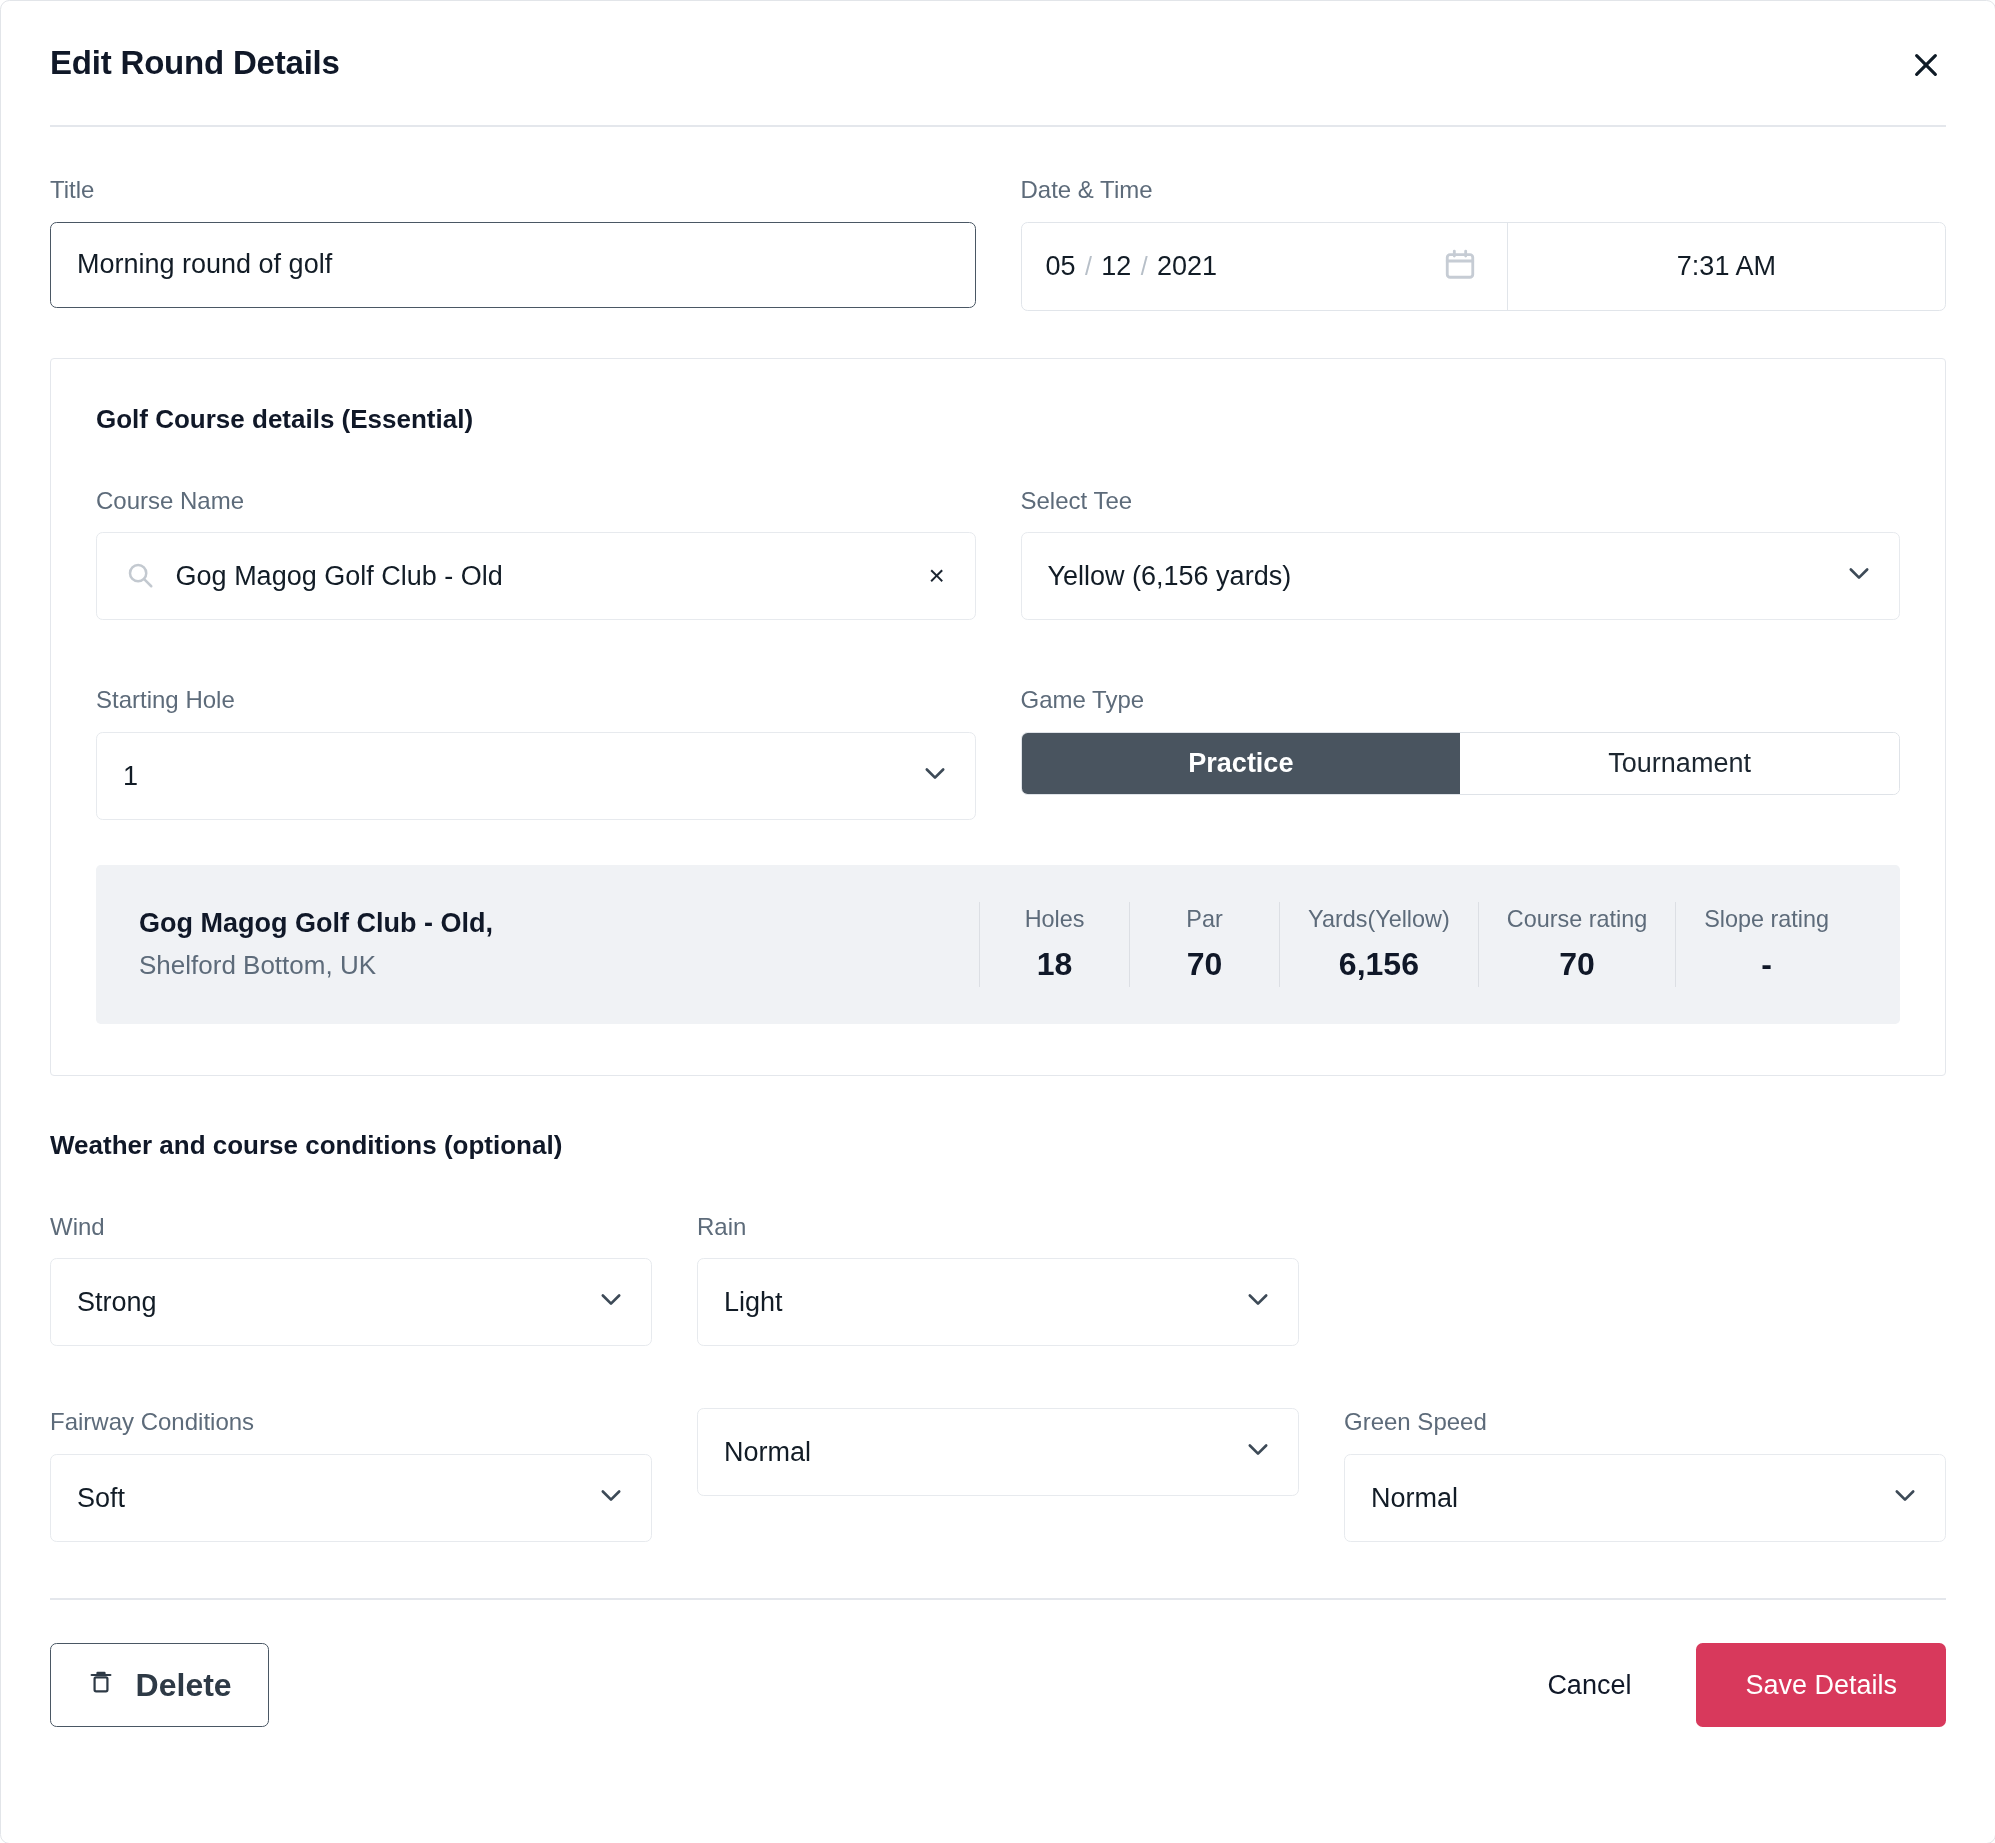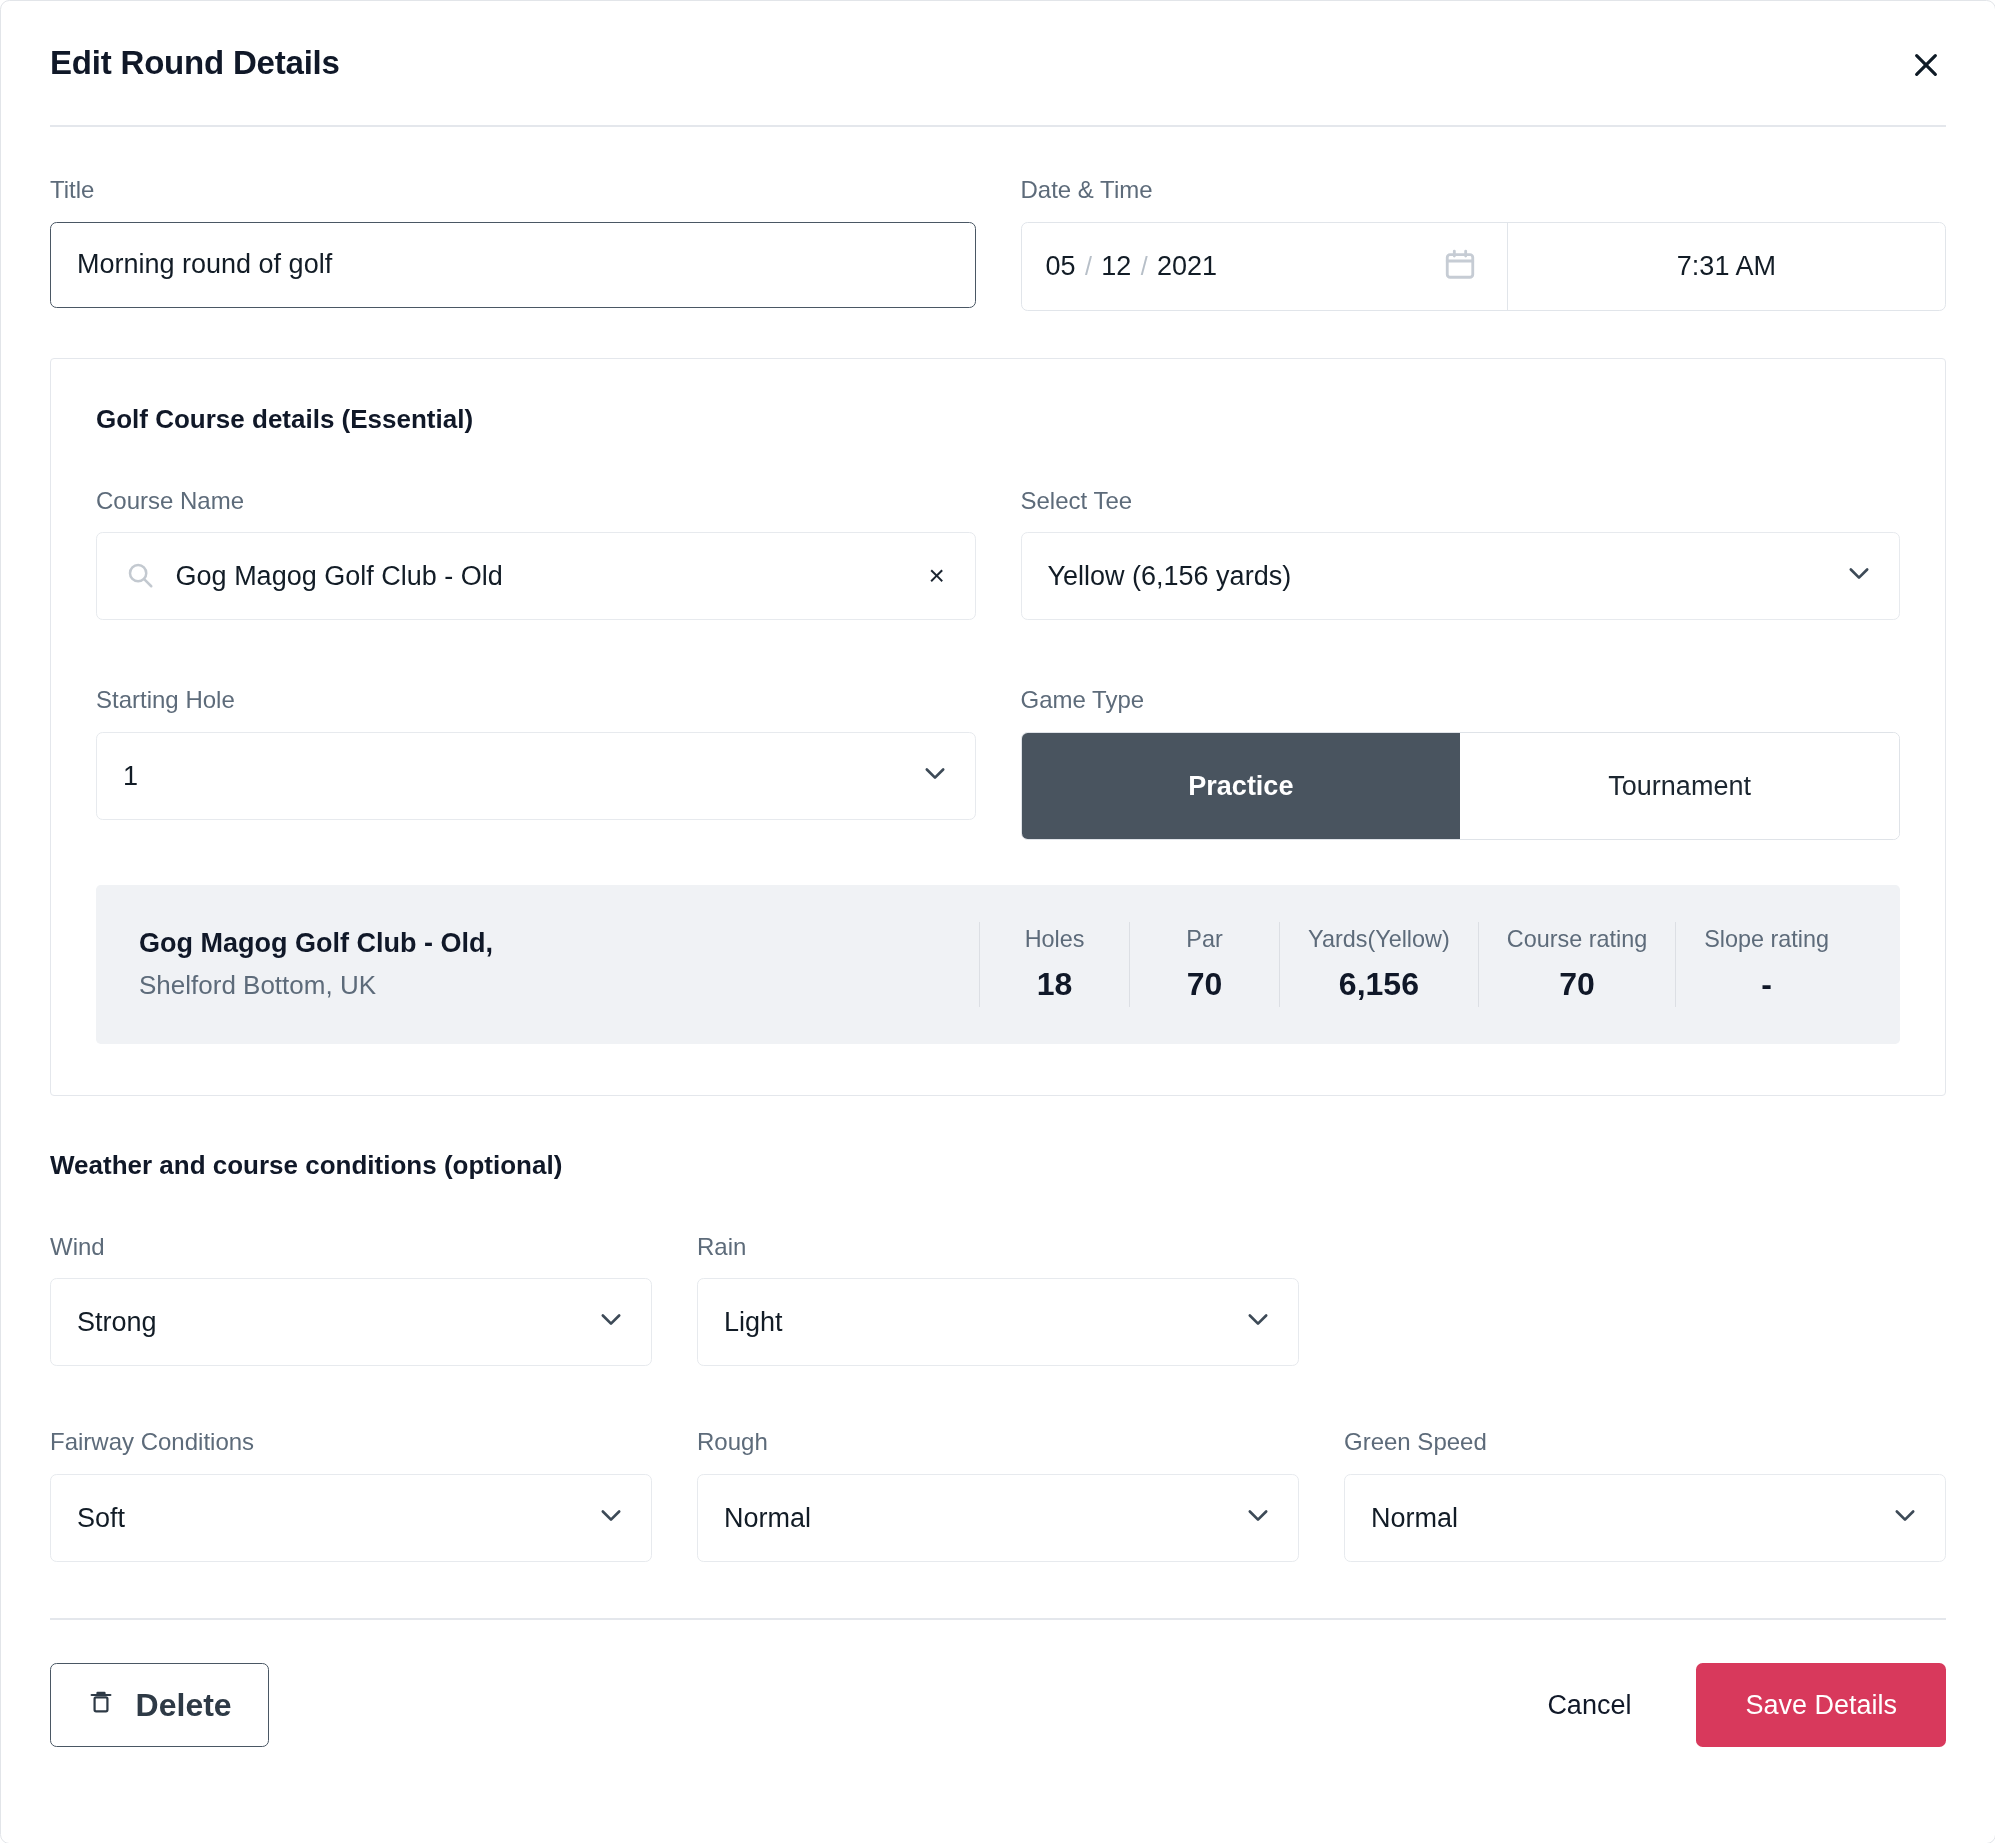--- a/index.html
+++ b/index.html
@@ -181,21 +181,21 @@
     cursor: pointer;
   }
   .select-box .sel-val { flex: 1 1 auto; }
   .chev { flex: 0 0 auto; display: block; }
 
   .row-gap { height: 66px; }
 
   
   .segmented {
     display: flex;
-    height: 108px;
+    height: 63px;
     border: 1.9px solid #dfe3e8;
     border-radius: 6.6px;
     overflow: hidden;
   }
   .seg {
     flex: 1 1 0;
     display: flex;
     align-items: center;
     justify-content: center;
     font-size: 27px;
@@ -481,21 +481,20 @@
           <span class="sel-val">Soft</span>
           <span class="chev">
             <svg width="28" height="28" viewBox="0 0 24 24" fill="none" stroke="#3d4a57" stroke-width="2.3" stroke-linecap="round" stroke-linejoin="round">
               <polyline points="5,9 12,16 19,9"></polyline>
             </svg>
           </span>
         </div>
       </div>
 
       <div class="w-col">
-        <span class="field-label">Rough</span>
         <div class="select-box">
           <span class="sel-val">Normal</span>
           <span class="chev">
             <svg width="28" height="28" viewBox="0 0 24 24" fill="none" stroke="#3d4a57" stroke-width="2.3" stroke-linecap="round" stroke-linejoin="round">
               <polyline points="5,9 12,16 19,9"></polyline>
             </svg>
           </span>
         </div>
       </div>
 

